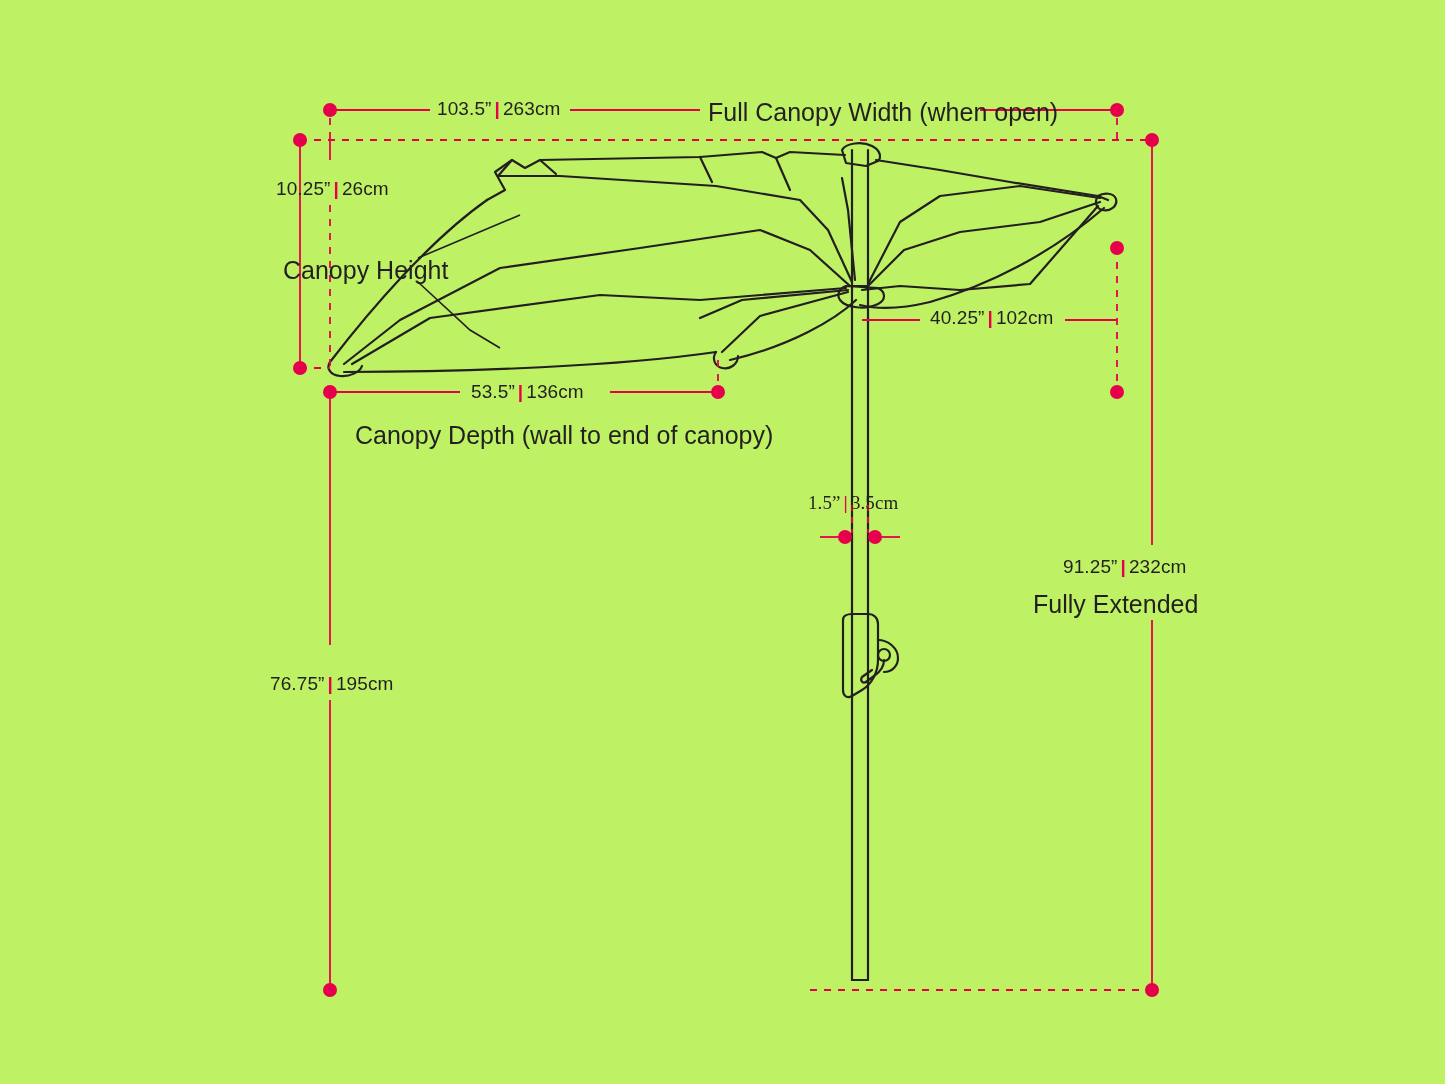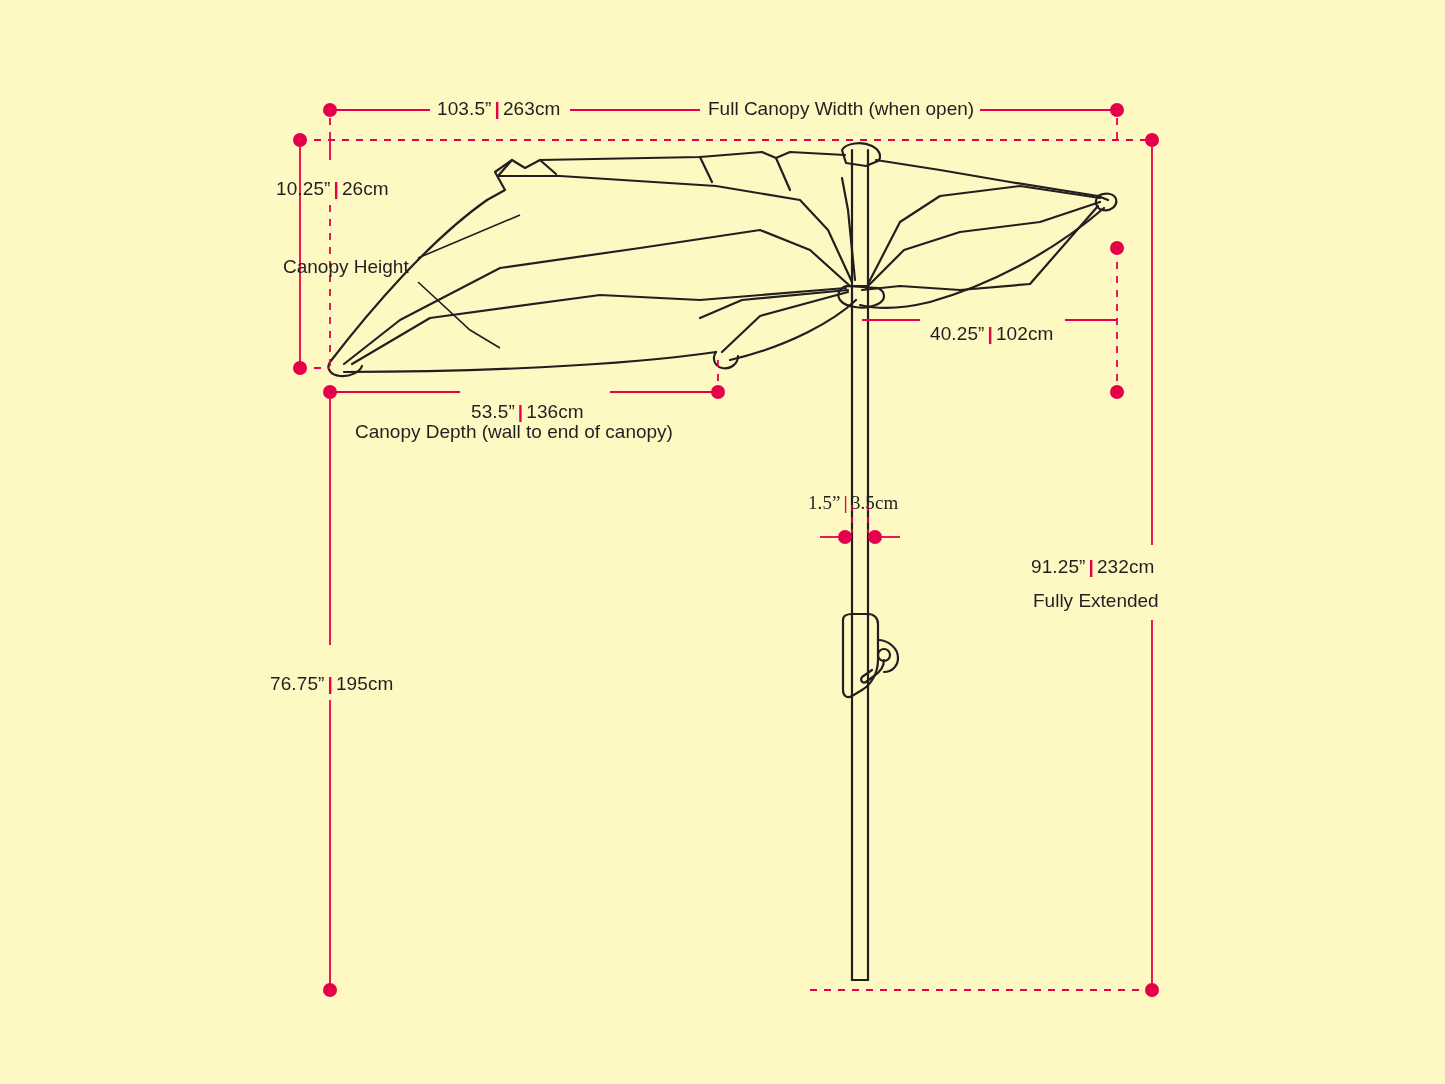--- a/index.html
+++ b/index.html
@@ -4,21 +4,21 @@
 <style>
   html, body {
     margin: 0;
     padding: 0;
     background: #ffffff;
   }
   #stage {
     position: relative;
     width: 1445px;
     height: 1084px;
-    background: #fef9c3;
+    background: #bef264;
     font-family: "Liberation Sans", sans-serif;
     overflow: hidden;
   }
   #stage svg {
     position: absolute;
     top: 0;
     left: 0;
   }
   .dim-label {
     position: absolute;
@@ -29,21 +29,21 @@
     letter-spacing: 0.1px;
   }
   .dim-label .sep {
     color: #e6004c;
     font-weight: 700;
     padding: 0 3px;
   }
   .note-label {
     position: absolute;
     font-family: "Liberation Sans", sans-serif;
-    font-size: 19px;
+    font-size: 25px;
     color: #231f20;
     white-space: nowrap;
   }
 </style>
 </head>
 <body>
 
 <div id="stage">
 
   <svg width="1445" height="1084" viewBox="0 0 1445 1084">
@@ -168,35 +168,35 @@
   </div>
 
   <div class="note-label" style="left:708px; top:98px;">Full Canopy Width (when open)</div>
 
   <div class="dim-label" style="left:276px; top:178px;">
     <span>10.25”</span><span class="sep">|</span><span>26cm</span>
   </div>
 
   <div class="note-label" style="left:283px; top:256px;">Canopy Height</div>
 
-  <div class="dim-label" style="left:930px; top:323px;">
+  <div class="dim-label" style="left:930px; top:307px;">
     <span>40.25”</span><span class="sep">|</span><span>102cm</span>
   </div>
 
-  <div class="dim-label" style="left:471px; top:381px;margin-top:20px;">
+  <div class="dim-label" style="left:471px; top:381px;">
     <span>53.5”</span><span class="sep">|</span><span>136cm</span>
   </div>
 
   <div class="note-label" style="left:355px; top:421px;">Canopy Depth (wall to end of canopy)</div>
 
   <div class="dim-label" style="left:808px; top:492px;font-family:Liberation Serif, serif;">
     <span>1.5”</span><span class="sep">|</span><span>3.5cm</span>
   </div>
 
-  <div class="dim-label" style="left:1031px; top:556px;text-align:right;">
+  <div class="dim-label" style="left:1063px; top:556px;text-align:right;">
     <span>91.25”</span><span class="sep">|</span><span>232cm</span>
   </div>
 
   <div class="note-label" style="left:1033px; top:590px;">Fully Extended</div>
 
   <div class="dim-label" style="left:270px; top:673px;">
     <span>76.75”</span><span class="sep">|</span><span>195cm</span>
   </div>
 
 </div>

